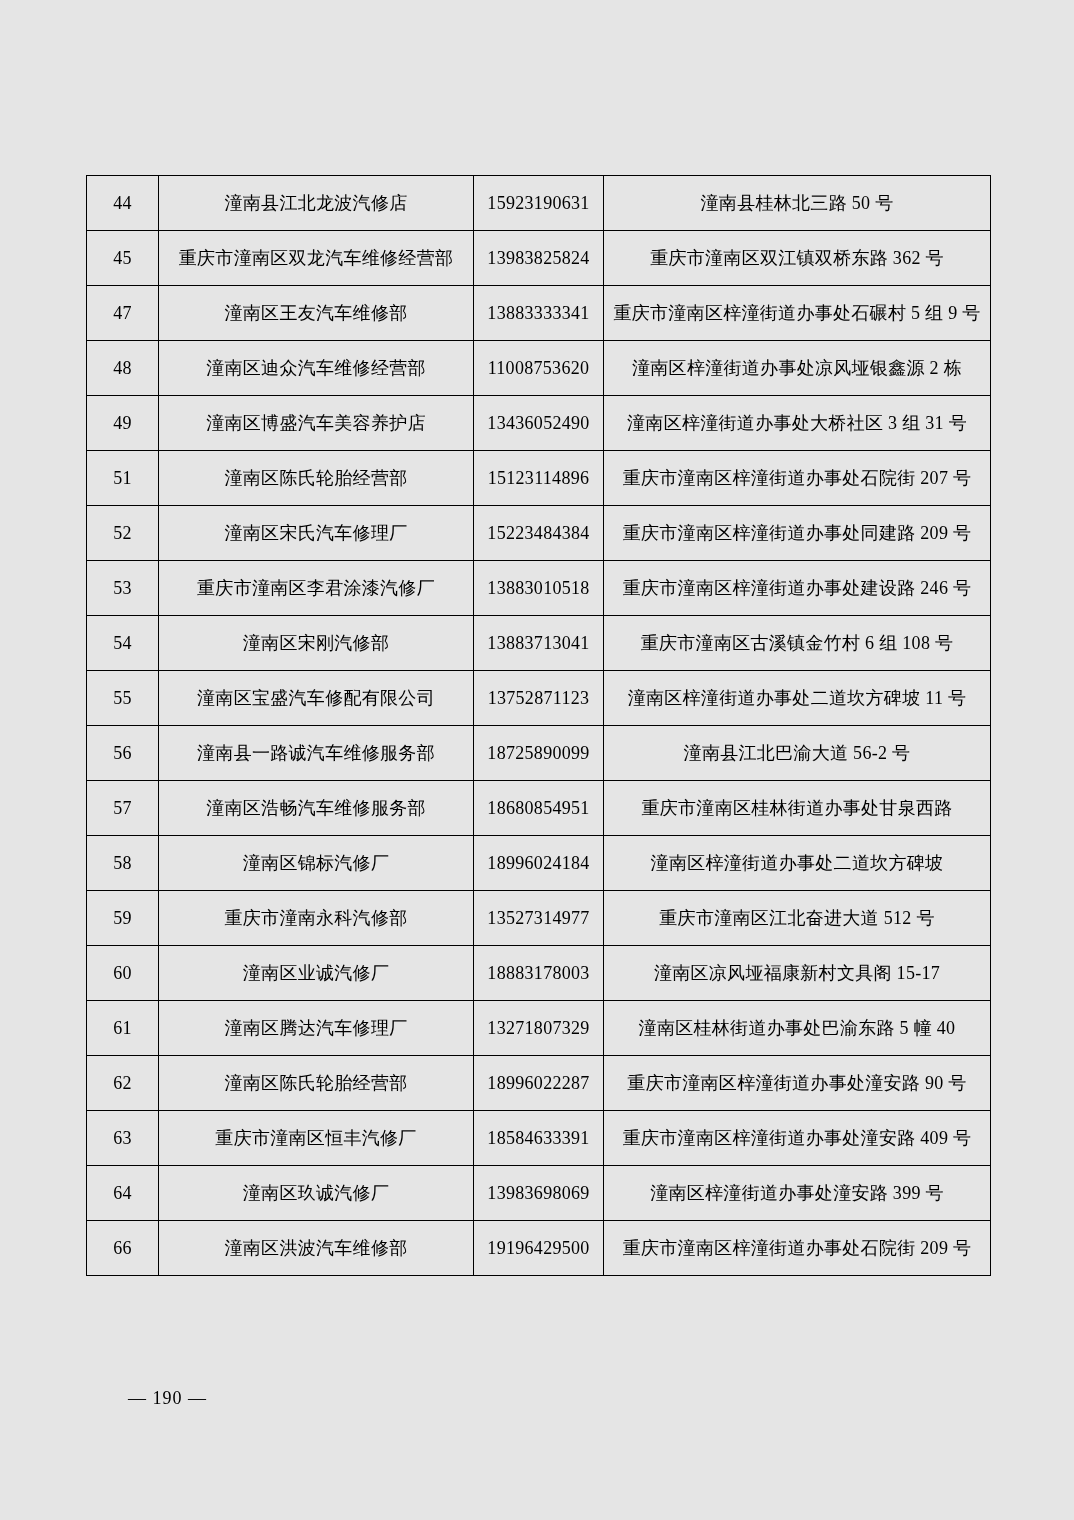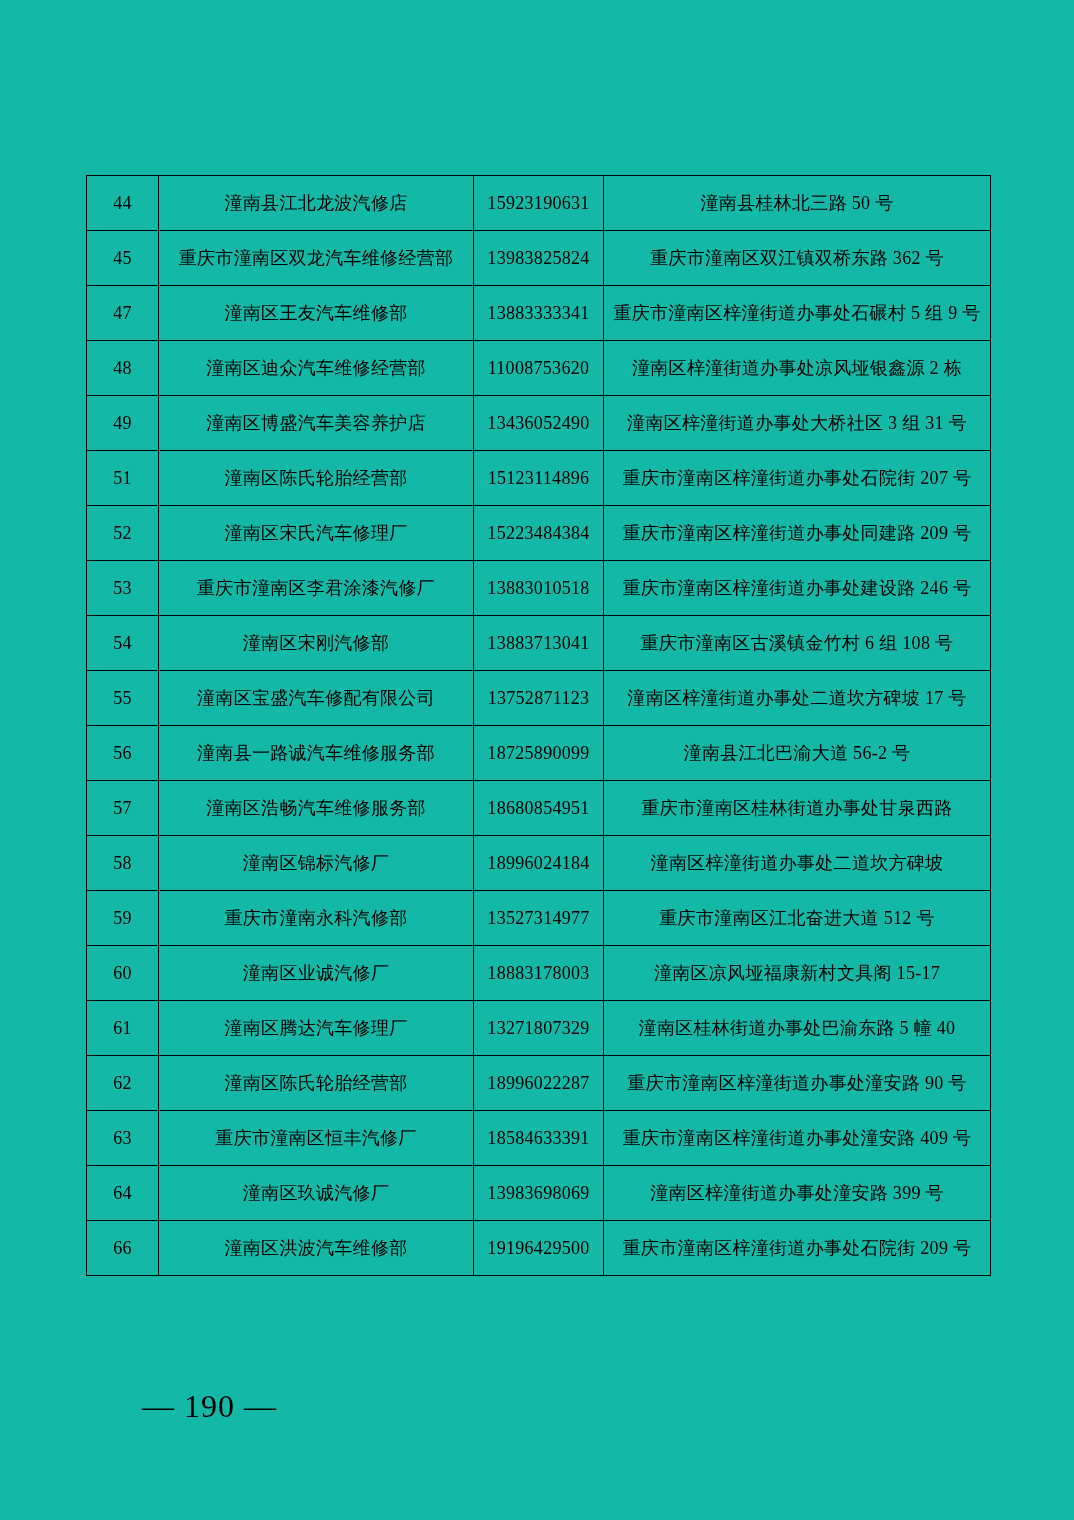--- a/index.html
+++ b/index.html
@@ -10,21 +10,21 @@
   body {
     width: 1074px;
     height: 1520px;
     position: relative;
     font-family: "Liberation Serif", "DejaVu Serif", serif;
     color: #000000;
   }
   .page {
     position: absolute;
     inset: 0;
-    background: #14b8a6;
+    background: #e5e5e5;
   }
   table.directory {
     position: absolute;
     left: 86px;
     top: 175px;
     width: 904px;
     border-collapse: collapse;
     table-layout: fixed;
   }
   table.directory td {
@@ -40,23 +40,23 @@
   }
   td.num-cell {
     font-size: 19px;
   }
   td.phone-cell {
     font-size: 19px;
     letter-spacing: 0px;
   }
   .page-number {
     position: absolute;
-    left: 142px;
+    left: 128px;
     top: 1388px;
-    font-size: 32px;
+    font-size: 18px;
     letter-spacing: 1px;
     white-space: nowrap;
   }
 </style>
 </head>
 <body>
 
 <div class="page">
 
   <table class="directory">
@@ -118,21 +118,21 @@
         <tr>
     <td class="num-cell">54</td>
     <td class="name-cell">潼南区宋刚汽修部</td>
     <td class="phone-cell">13883713041</td>
     <td class="address-cell">重庆市潼南区古溪镇金竹村 6 组 108 号</td>
   </tr>
         <tr>
     <td class="num-cell">55</td>
     <td class="name-cell">潼南区宝盛汽车修配有限公司</td>
     <td class="phone-cell">13752871123</td>
-    <td class="address-cell">潼南区梓潼街道办事处二道坎方碑坡 17 号</td>
+    <td class="address-cell">潼南区梓潼街道办事处二道坎方碑坡 11 号</td>
   </tr>
         <tr>
     <td class="num-cell">56</td>
     <td class="name-cell">潼南县一路诚汽车维修服务部</td>
     <td class="phone-cell">18725890099</td>
     <td class="address-cell">潼南县江北巴渝大道 56-2 号</td>
   </tr>
         <tr>
     <td class="num-cell">57</td>
     <td class="name-cell">潼南区浩畅汽车维修服务部</td>

